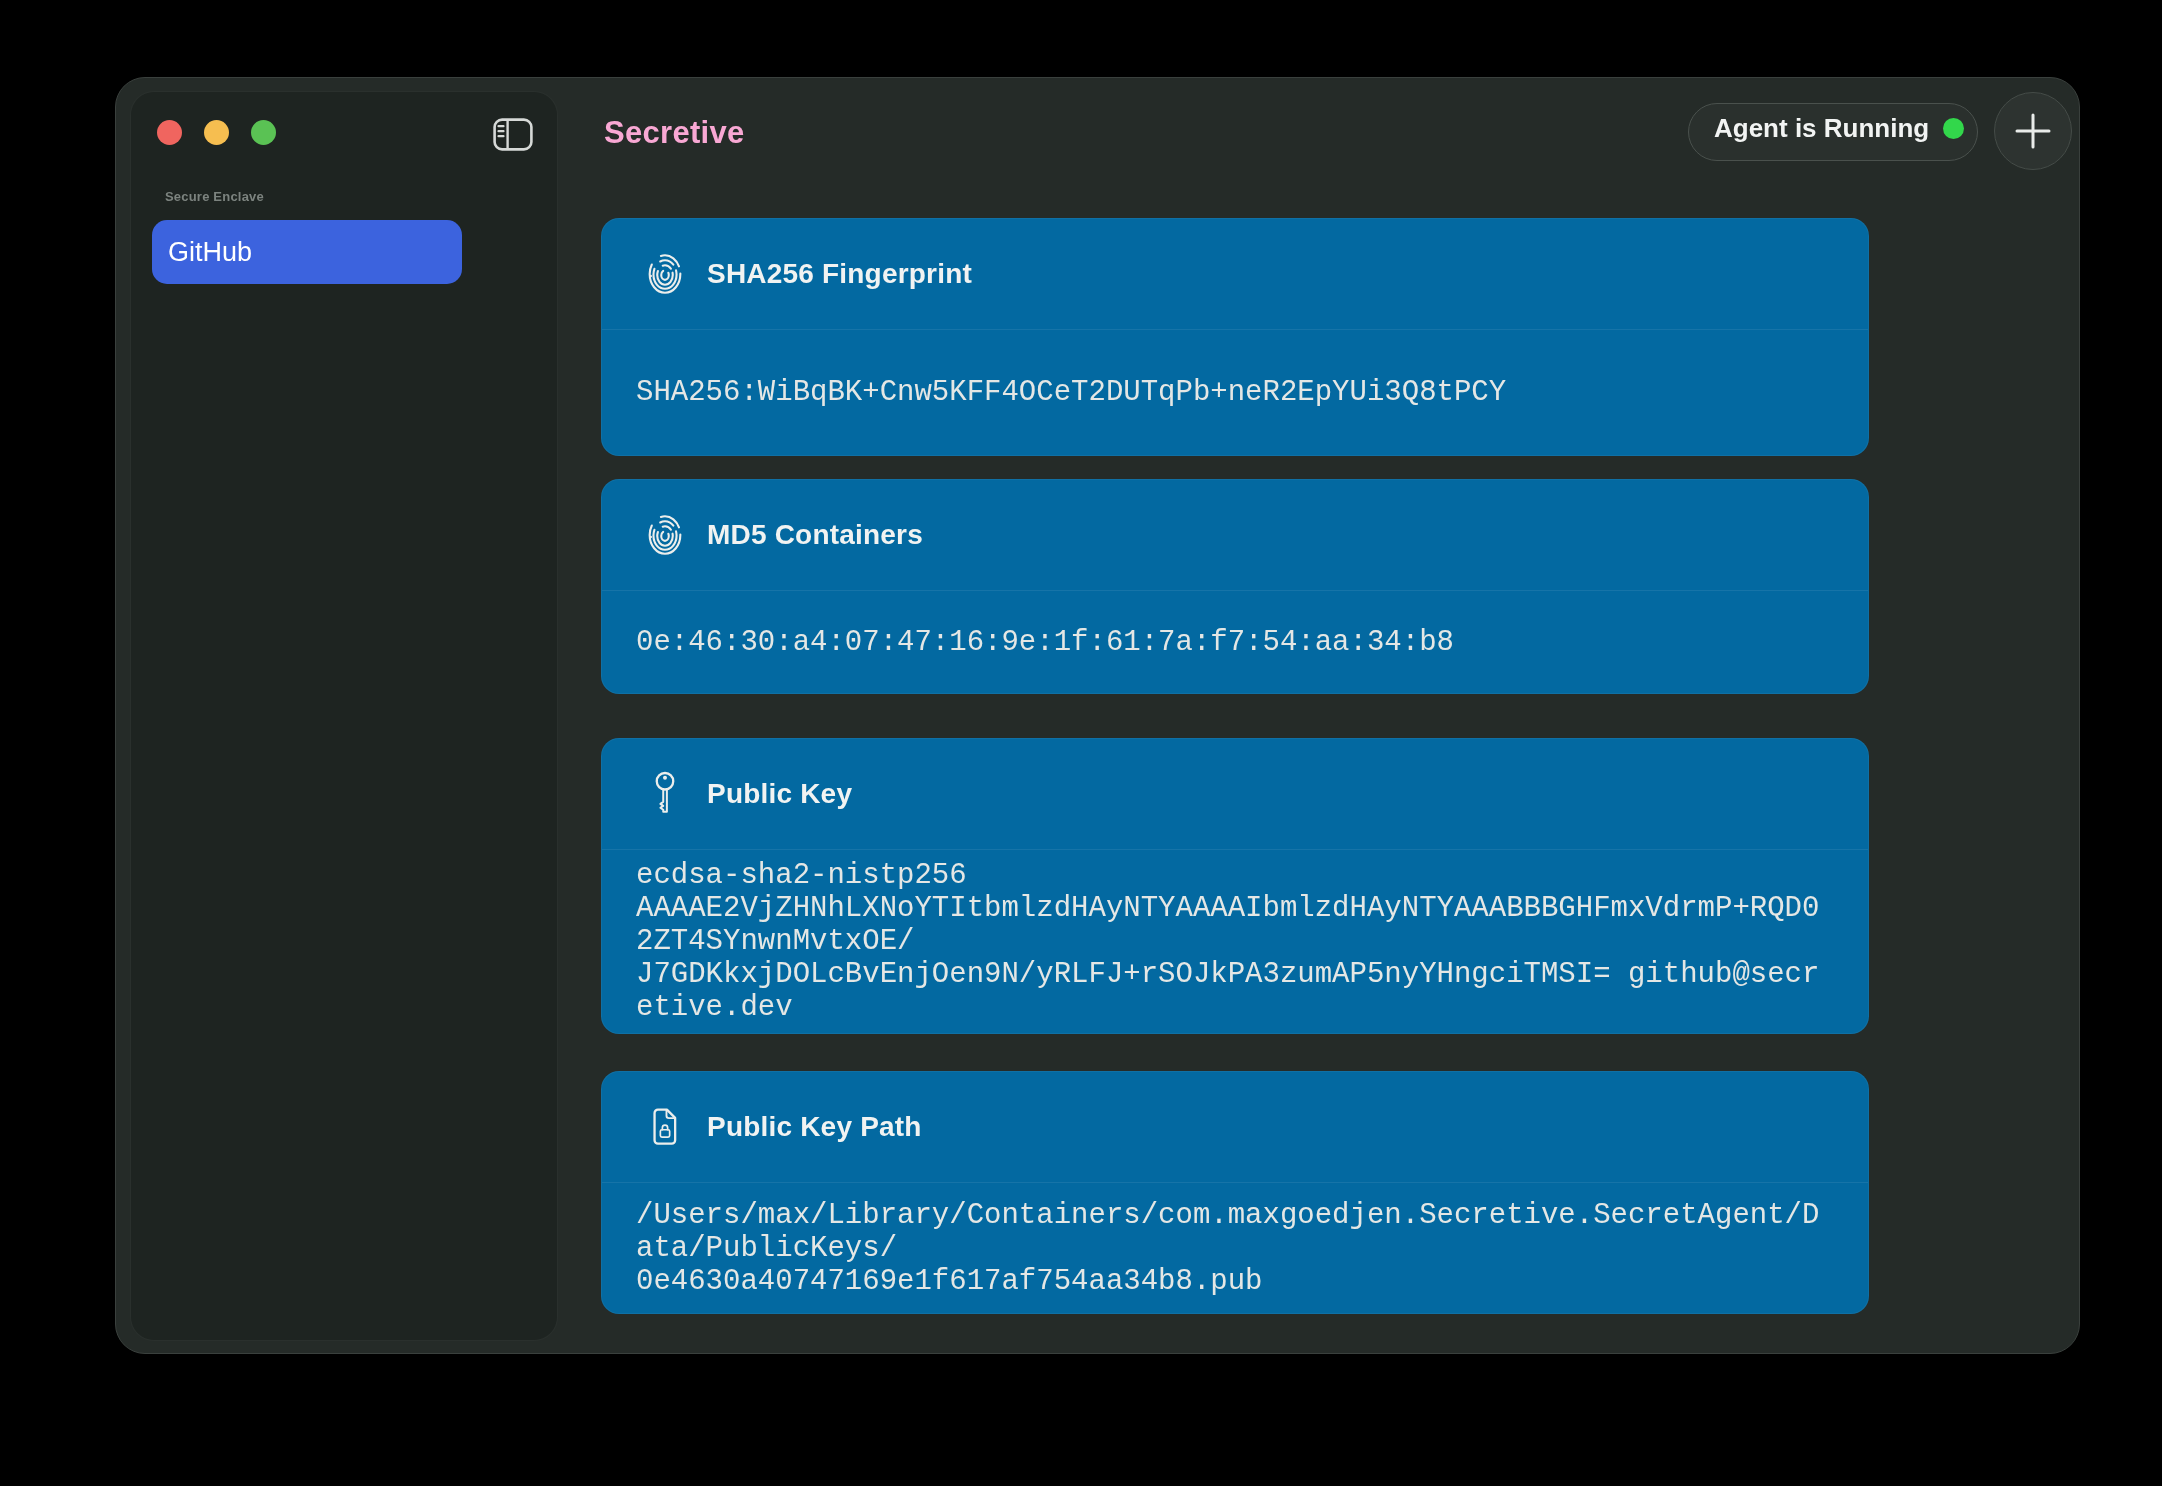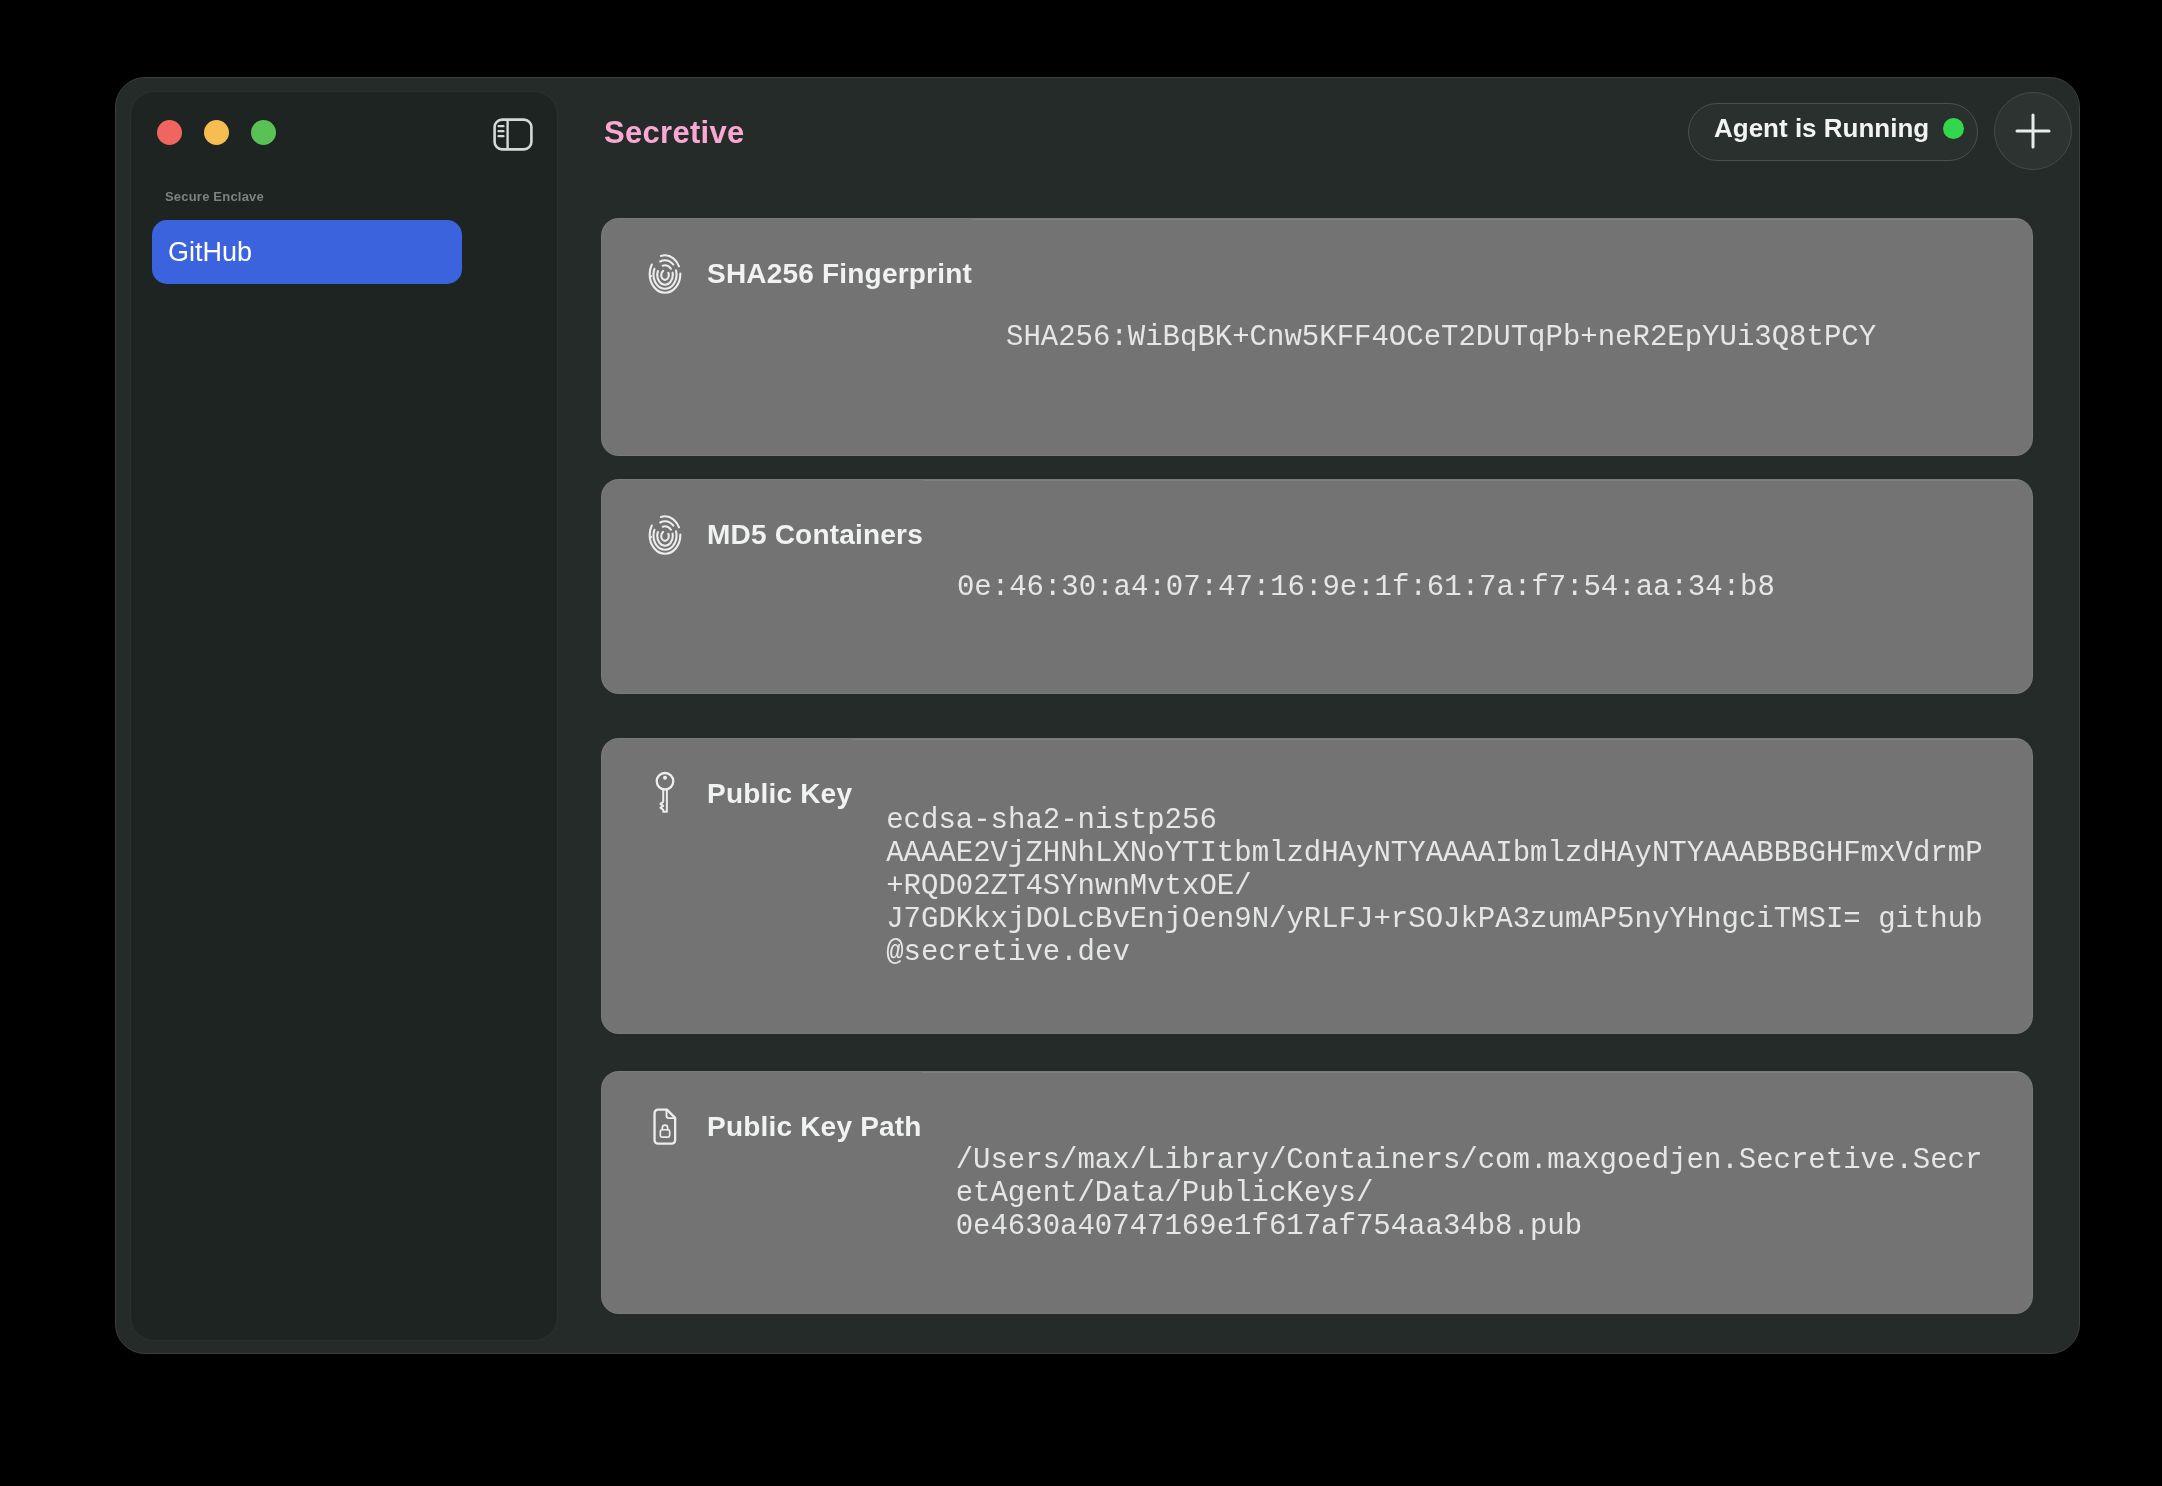--- a/index.html
+++ b/index.html
@@ -27,23 +27,23 @@
   .page-title{position:absolute;left:488px;top:37px;font-size:31px;font-weight:700;color:#f9a8d4;letter-spacing:.3px;}
   .pill{position:absolute;left:1572px;top:25px;width:290px;height:58px;border-radius:29px;
         background:#2a302d;border:1.5px solid #4a514d;box-sizing:border-box;
         display:flex;align-items:center;justify-content:space-between;padding:0 20px 8px 25px;cursor:pointer;}
   .pill-label{font-size:26px;font-weight:700;color:#f2f4f3;white-space:nowrap;}
   .pill-dot{width:21px;height:21px;border-radius:50%;background:#32d74b;flex:none;margin-left:14px;}
   .plus-btn{position:absolute;left:1878px;top:14px;width:78px;height:78px;border-radius:50%;
             background:#2d3330;border:1.5px solid #454c48;box-sizing:border-box;cursor:pointer;
             display:flex;align-items:center;justify-content:center;padding:0;}
   
-  .card{position:absolute;left:485px;width:1432px;background:#737373;
+  .card{position:absolute;left:485px;width:1268px;background:#0369a1;
         border:1px solid rgba(255,255,255,0.05);border-radius:18px;box-sizing:border-box;
-        display:flex;overflow:hidden;}
+        display:flex;flex-direction:column;overflow:hidden;}
   .c1{top:140px;height:238px;}
   .c2{top:401px;height:215px;}
   .c3{top:660px;height:296px;}
   .c4{top:993px;height:243px;}
   .card-header{height:110px;flex:none;display:flex;align-items:center;padding-left:43px;}
   .cicon{width:40px;display:flex;justify-content:center;flex:none;}
   .card-title{margin:0 0 0 22px;font-size:28px;font-weight:700;color:#f1f3f2;letter-spacing:.2px;}
   .card-body{flex:1;border-top:1px solid rgba(255,255,255,0.08);
              display:flex;align-items:center;padding:0 34px;box-sizing:border-box;}
   .mono{font-family:Liberation Mono, monospace;font-size:29px;line-height:33px;

